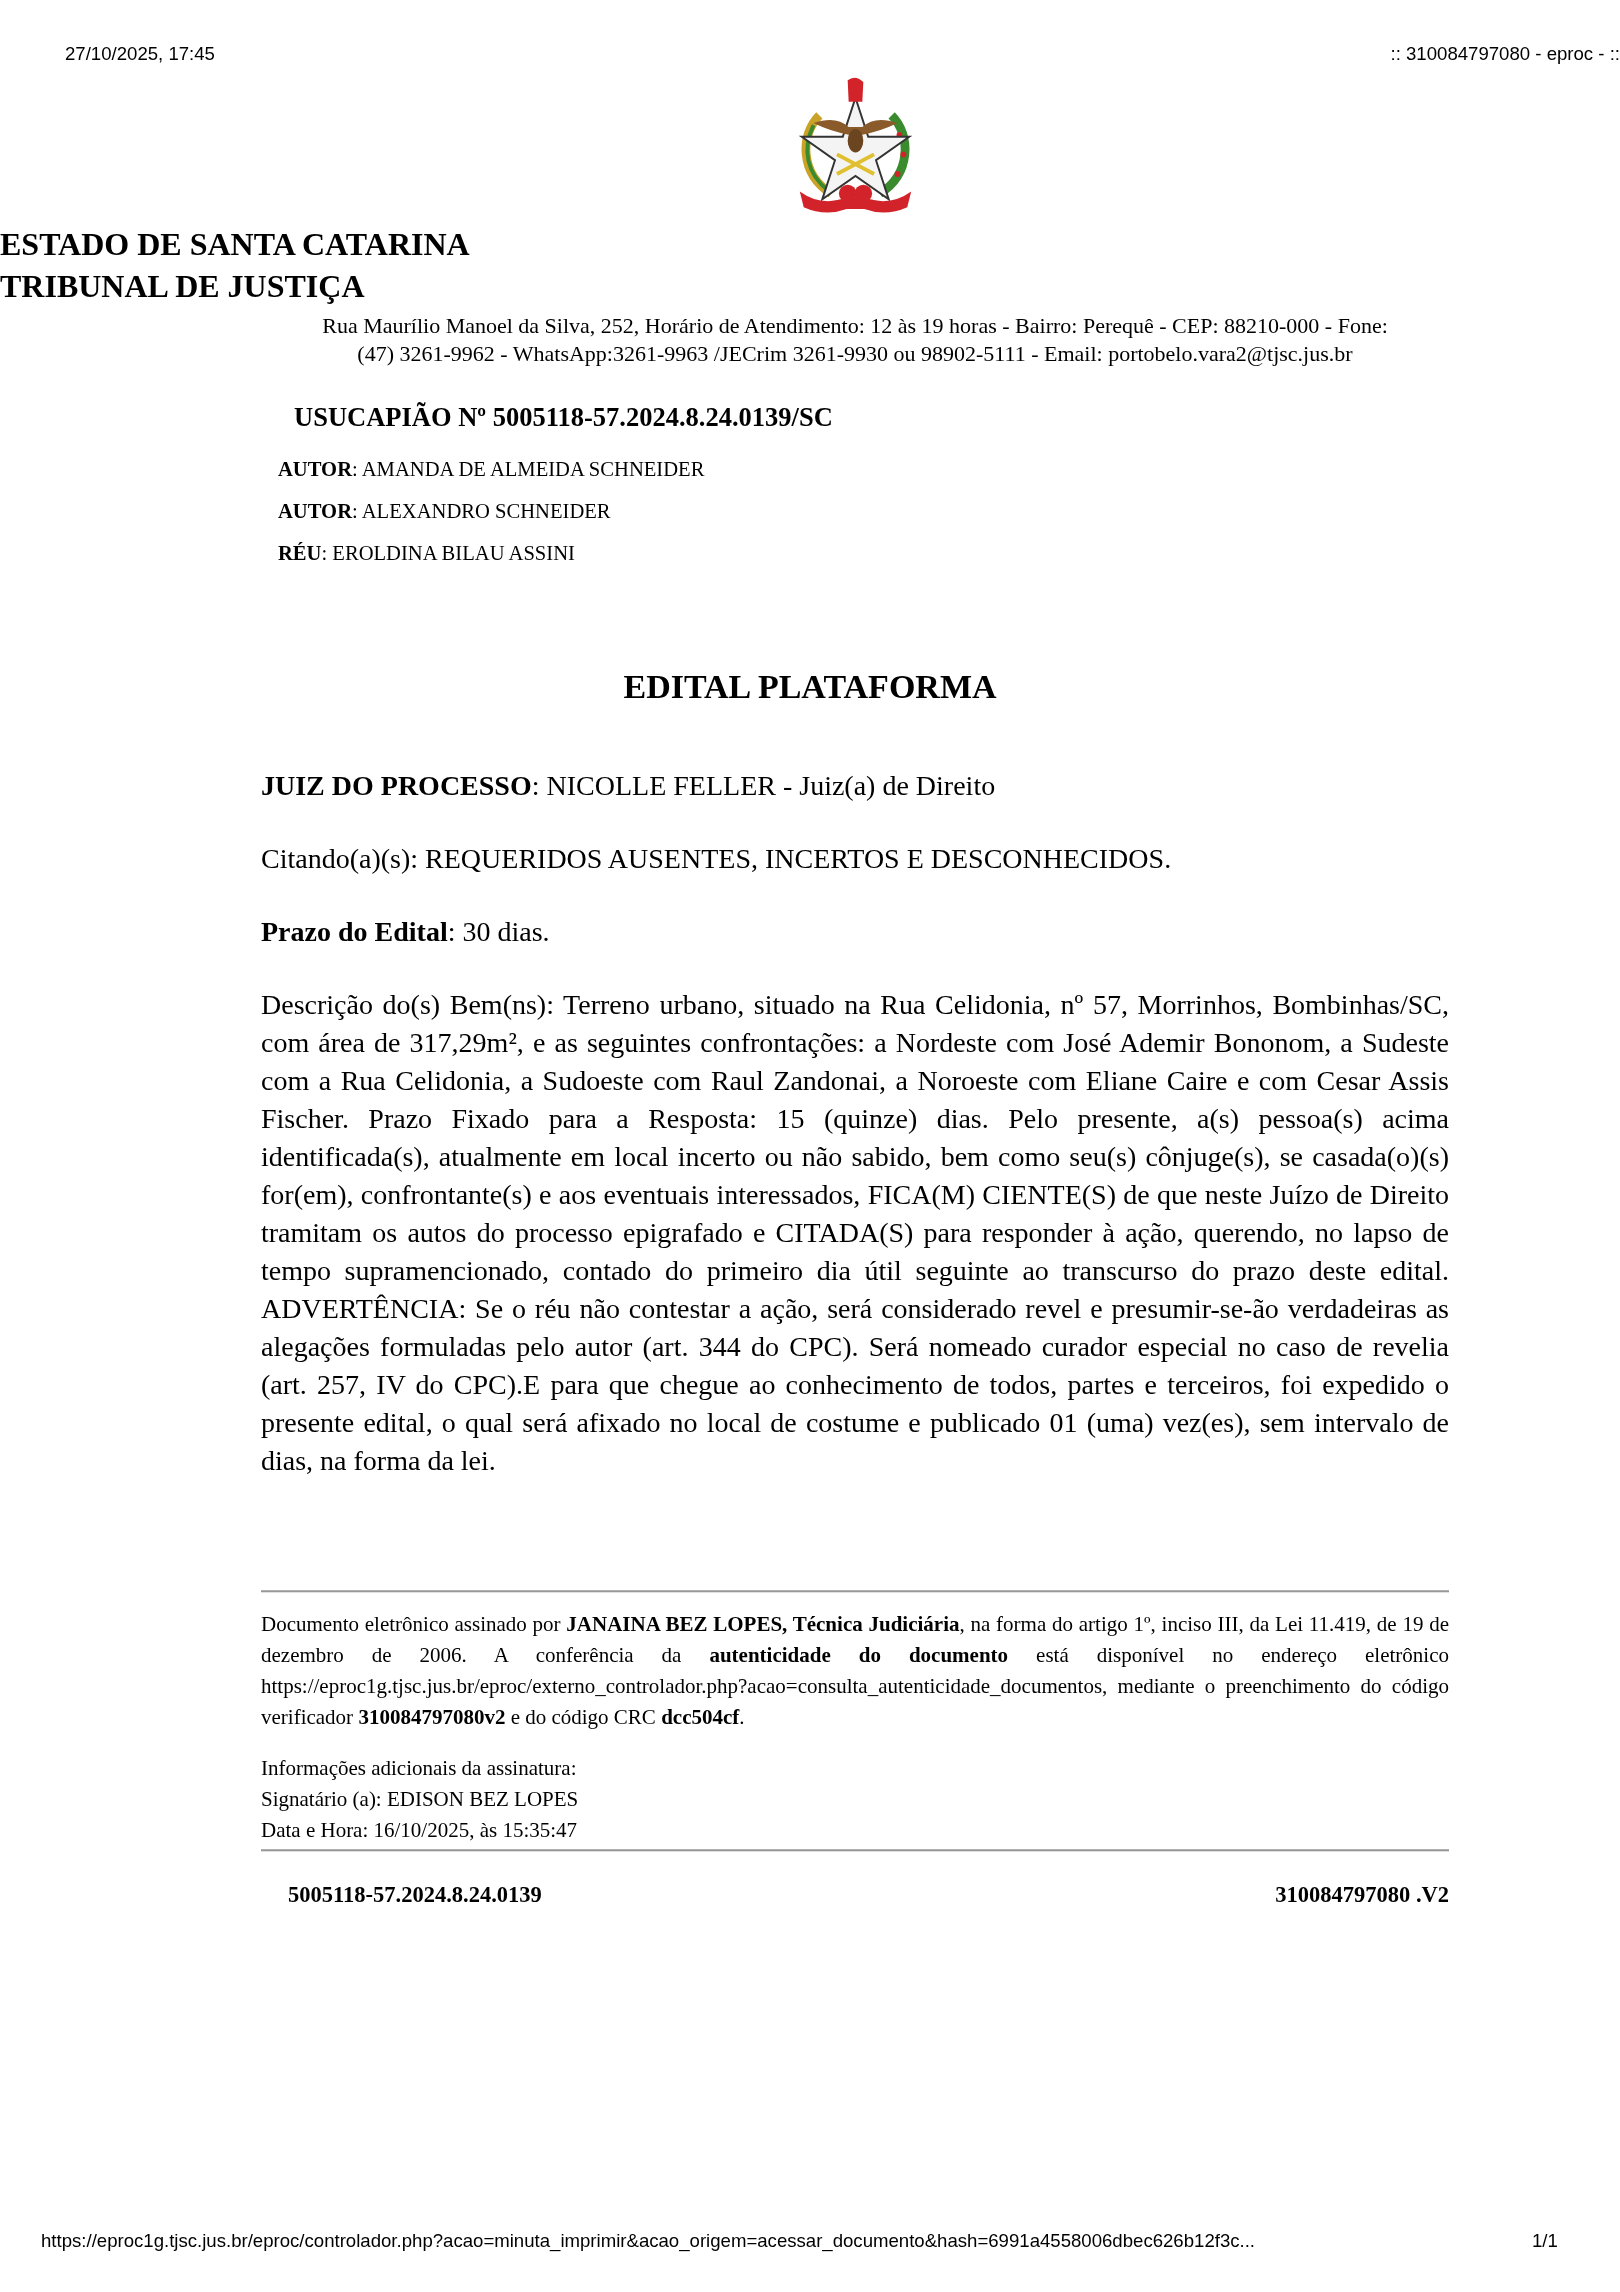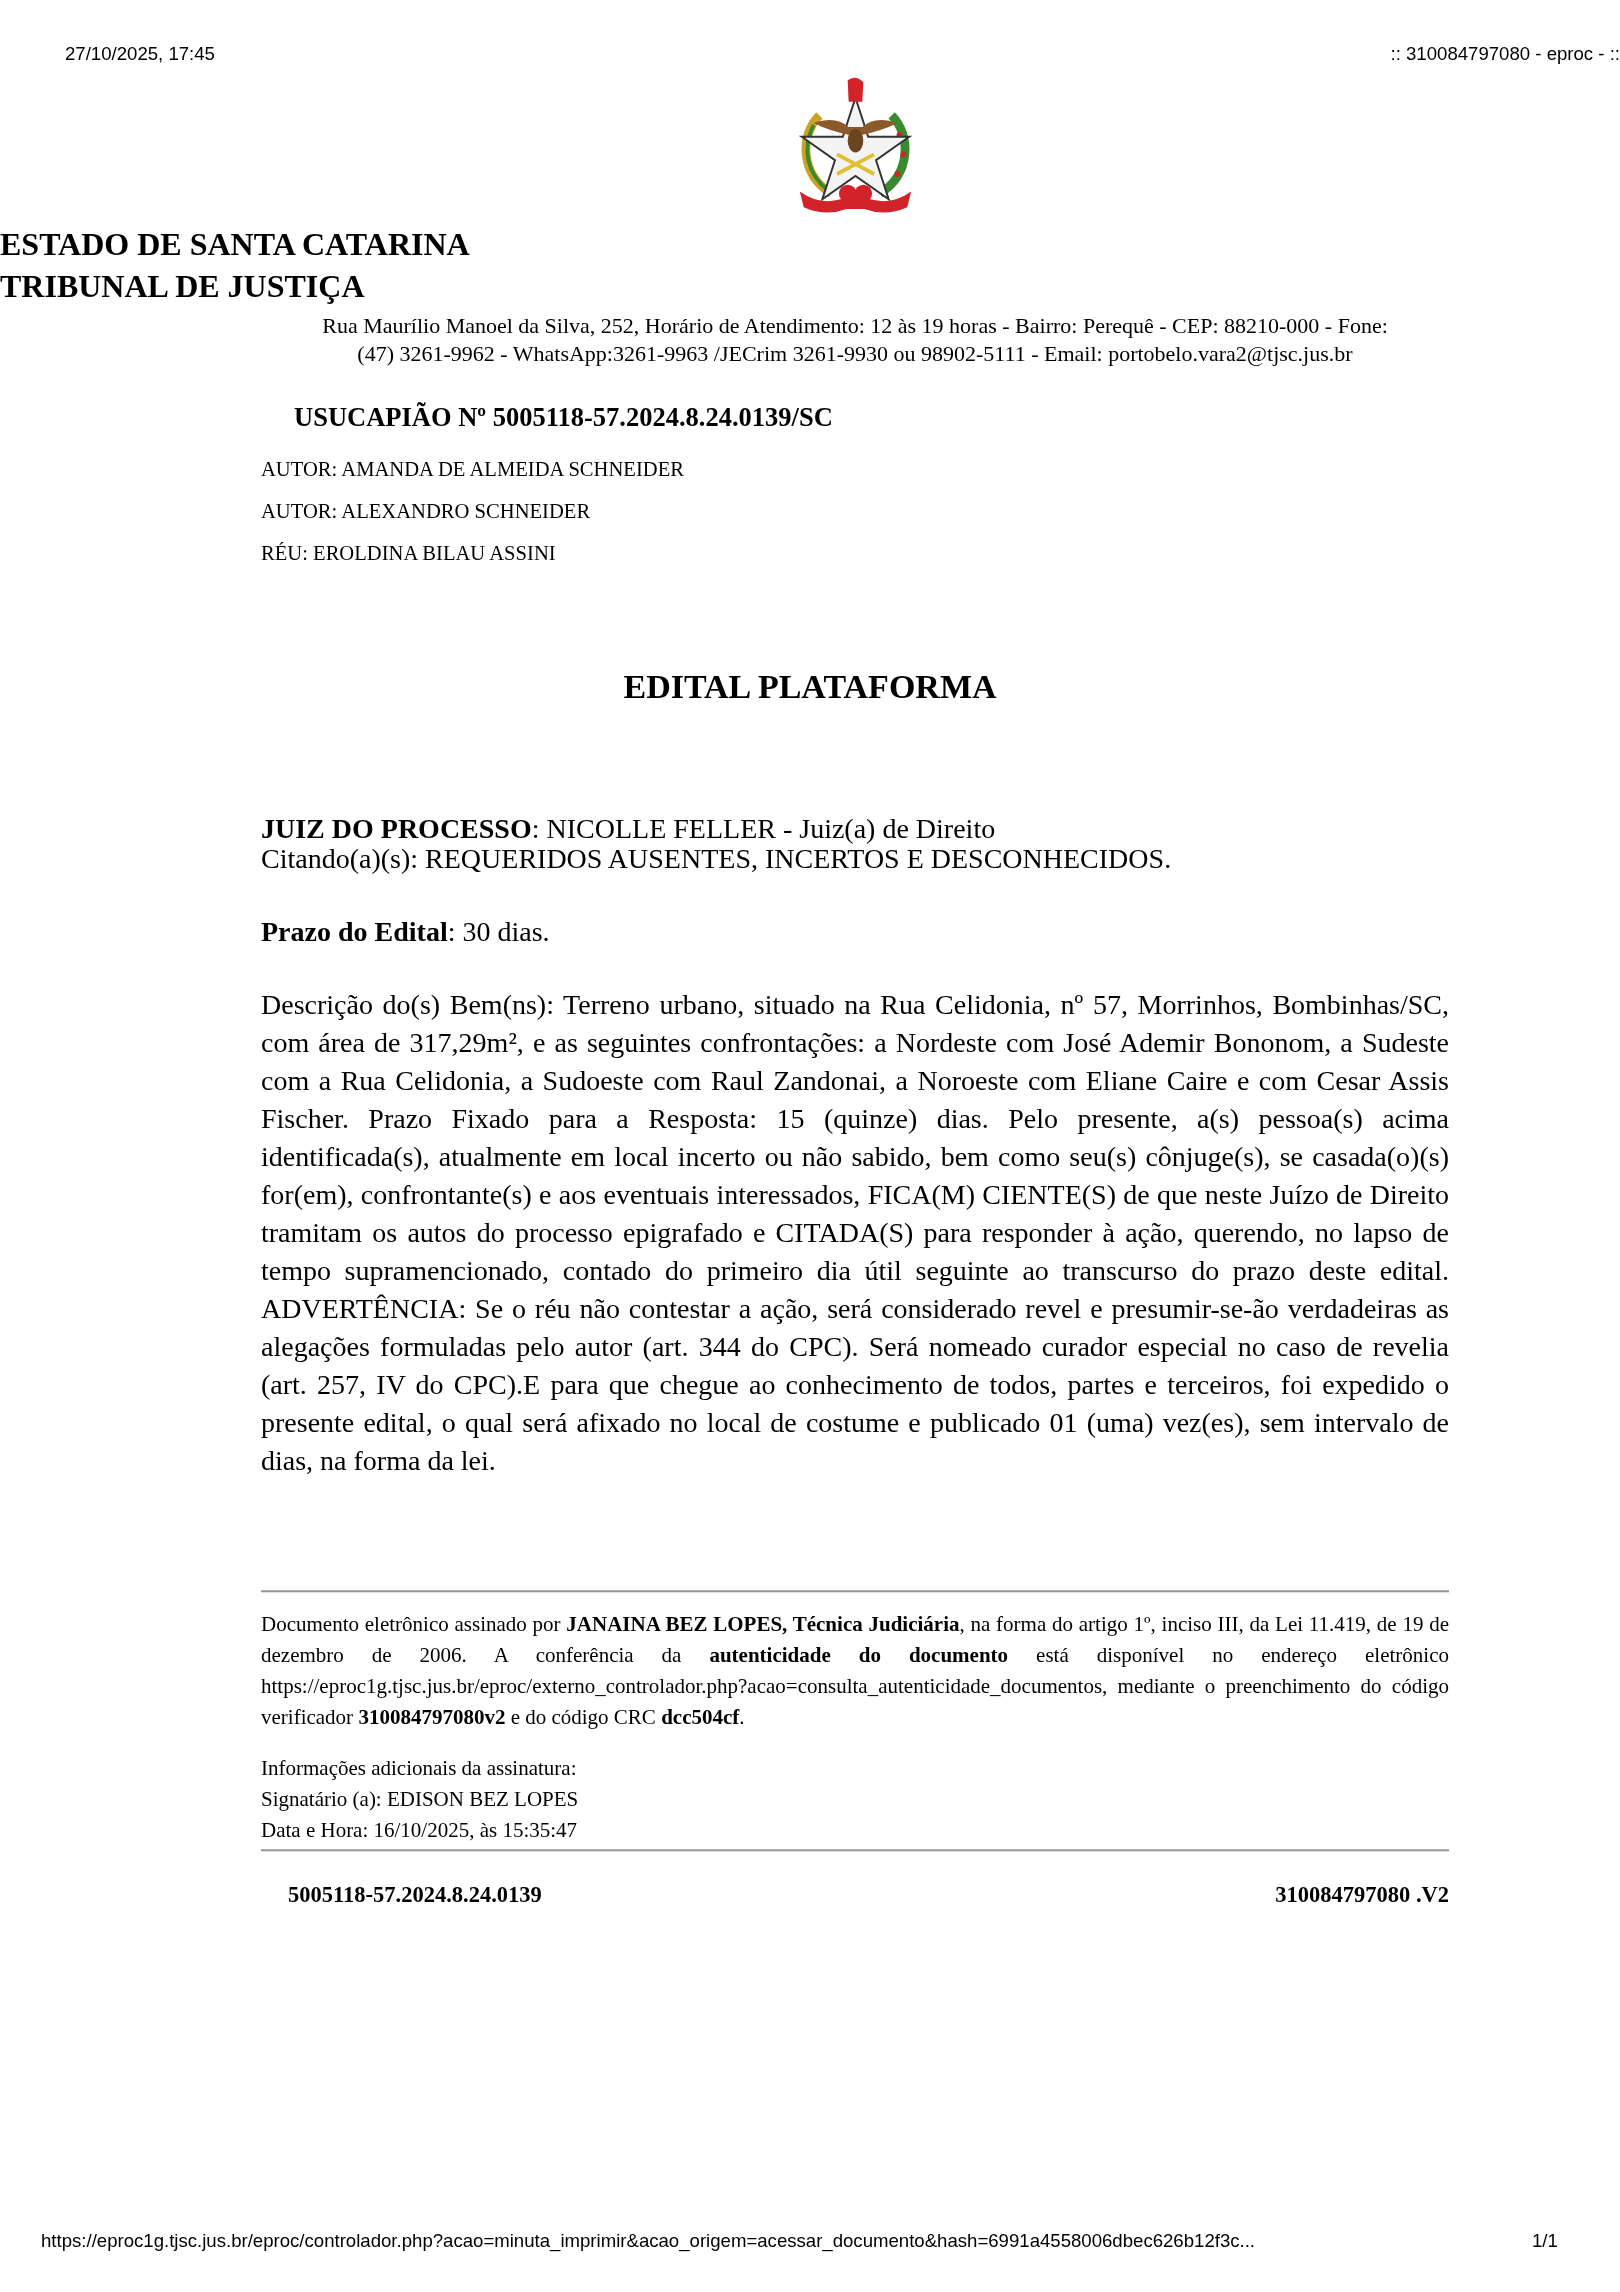--- a/index.html
+++ b/index.html
@@ -21,26 +21,26 @@
 
   .org { position: absolute; left: 0; width: 1620px; text-align: left; font-weight: bold; font-size: 32px; line-height: 39px; }
   .org.l1 { top: 225px; }
   .org.l2 { top: 267px; }
   .address { position: absolute; left: 261px; width: 1188px; top: 312px; text-align: center; font-size: 22px; line-height: 28px; }
 
   .content { position: absolute; left: 261px; width: 1188px; }
   .case-no { top: 402px; font-weight: bold; font-size: 26.5px; margin-left: 33px; }
   .parties { top: 453px; font-size: 20.6px; }
   .parties .party { height: 42px; line-height: 33px; }
-  .parties b { font-weight: normal; }
+  .parties b { font-weight: bold; margin-left: 17px; }
 
   .doc-title { position: absolute; left: 0; width: 1620px; text-align: center; top: 668px; font-weight: bold; font-size: 34px; }
 
   .line-item { font-size: 28px; line-height: 35px; }
-  .judge { top: 768px; margin-top: 43px; }
+  .judge { top: 768px; }
   .citando { top: 841px; }
   .prazo { top: 914px; }
   .body-text { top: 986px; font-size: 28px; line-height: 38px; text-align: justify; }
 
   .rule { position: absolute; left: 261px; width: 1188px; height: 2.9px; background: linear-gradient(#bdbdbd, #8a8a8a); border-bottom: 1px solid #e0e0e0; }
   .rule.r1 { top: 1590px; }
   .rule.r2 { top: 1849px; }
 
   .sig { top: 1609px; font-size: 21px; line-height: 31px; text-align: justify; }
   .sig-info { top: 1753px; font-size: 21px; line-height: 31px; }

